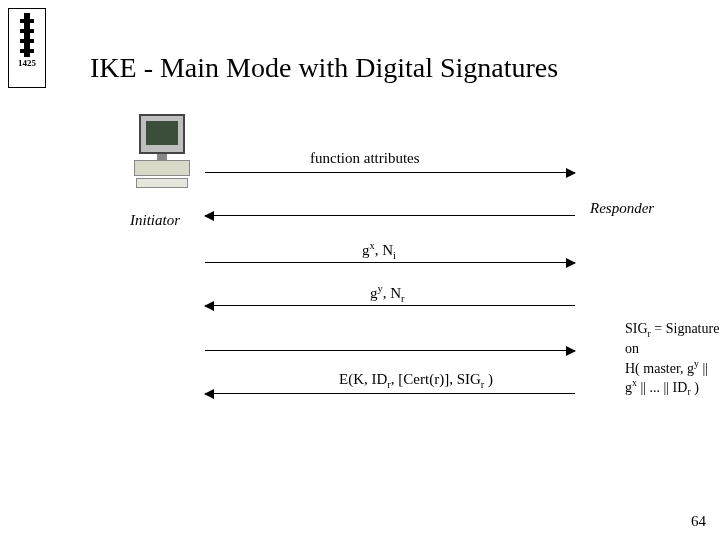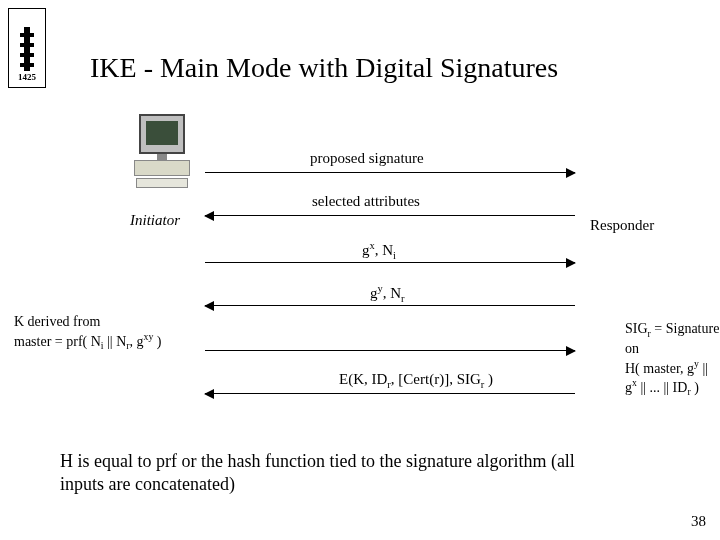--- a/index.html
+++ b/index.html
@@ -24,21 +24,21 @@
     width: 38px;
     height: 80px;
     border: 1px solid #000;
     box-sizing: border-box;
     display: flex;
     flex-direction: column;
     align-items: center;
     justify-content: flex-start;
     font-size: 8px;
     line-height: 1;
-    padding-top: 16px;
+    padding-top: 2px;
   }
   .logo .tower {
     width: 14px;
     height: 44px;
     margin-top: 2px;
     background:
       linear-gradient(#000,#000) center/6px 44px no-repeat,
       linear-gradient(#000,#000) center 6px/14px 4px no-repeat,
       linear-gradient(#000,#000) center 16px/14px 4px no-repeat,
       linear-gradient(#000,#000) center 26px/14px 4px no-repeat,
@@ -91,22 +91,22 @@
     position: absolute;
     left: 130px;
     top: 212px;
     font-style: italic;
     font-size: 15px;
   }
   .responder-label {
     position: absolute;
     left: 590px;
     top: 200px;
-    font-size: 15px;
-    margin-top: 17px;
+    font-style: italic;
+    font-size: 15px;
   }
   .msg {
     position: absolute;
     font-size: 15px;
     text-align: center;
     white-space: nowrap;
   }
   .arrow-right, .arrow-left {
     position: absolute;
     height: 0;
@@ -167,38 +167,35 @@
   <div class="computer">
     <div class="monitor"></div>
     <div class="stand"></div>
     <div class="base"></div>
     <div class="kb"></div>
   </div>
 
   <div class="initiator-label">Initiator</div>
   <div class="responder-label">Responder</div>
 
-  <div class="msg" style="left:310px; top:150px;">proposed signature</div>
+  <div class="msg" style="left:310px; top:150px;">function attributes</div>
   <div class="arrow-right" style="left:205px; top:172px; width:370px;"></div>
 
-  <div class="msg" style="left:312px; top:193px;">selected attributes</div>
   <div class="arrow-left" style="left:205px; top:215px; width:370px;"></div>
 
   <div class="msg" style="left:362px; top:240px;">g<sup>x</sup>, N<sub>i</sub></div>
   <div class="arrow-right" style="left:205px; top:262px; width:370px;"></div>
 
   <div class="msg" style="left:362px; top:283px;margin-left:8px;">g<sup>y</sup>, N<sub>r</sub></div>
   <div class="arrow-left" style="left:205px; top:305px; width:370px;"></div>
 
   <div class="arrow-right" style="left:205px; top:350px; width:370px;"></div>
 
   <div class="msg" style="left:300px; top:371px;margin-left:39px;">E(K, ID<sub>r</sub>, [Cert(r)], SIG<sub>r</sub> )</div>
   <div class="arrow-left" style="left:205px; top:393px; width:370px;"></div>
 
-  <div class="note" style="left:14px; top:313px;">K derived from<br>master = prf( N<sub>i</sub> || N<sub>r</sub>, g<sup>xy</sup> )</div>
 
   <div class="note" style="left:577px; top:320px;margin-left:48px;">SIG<sub>r</sub> = Signature on<br>H( master, g<sup>y</sup> || g<sup>x</sup> || ... || ID<sub>r</sub> )</div>
 
-  <div class="footer-text">H is equal to prf or the hash function tied to the signature algorithm (all inputs are concatenated)</div>
-
-  <div class="page-num">38</div>
+
+  <div class="page-num">64</div>
 
 </div>
 
 </body></html>

